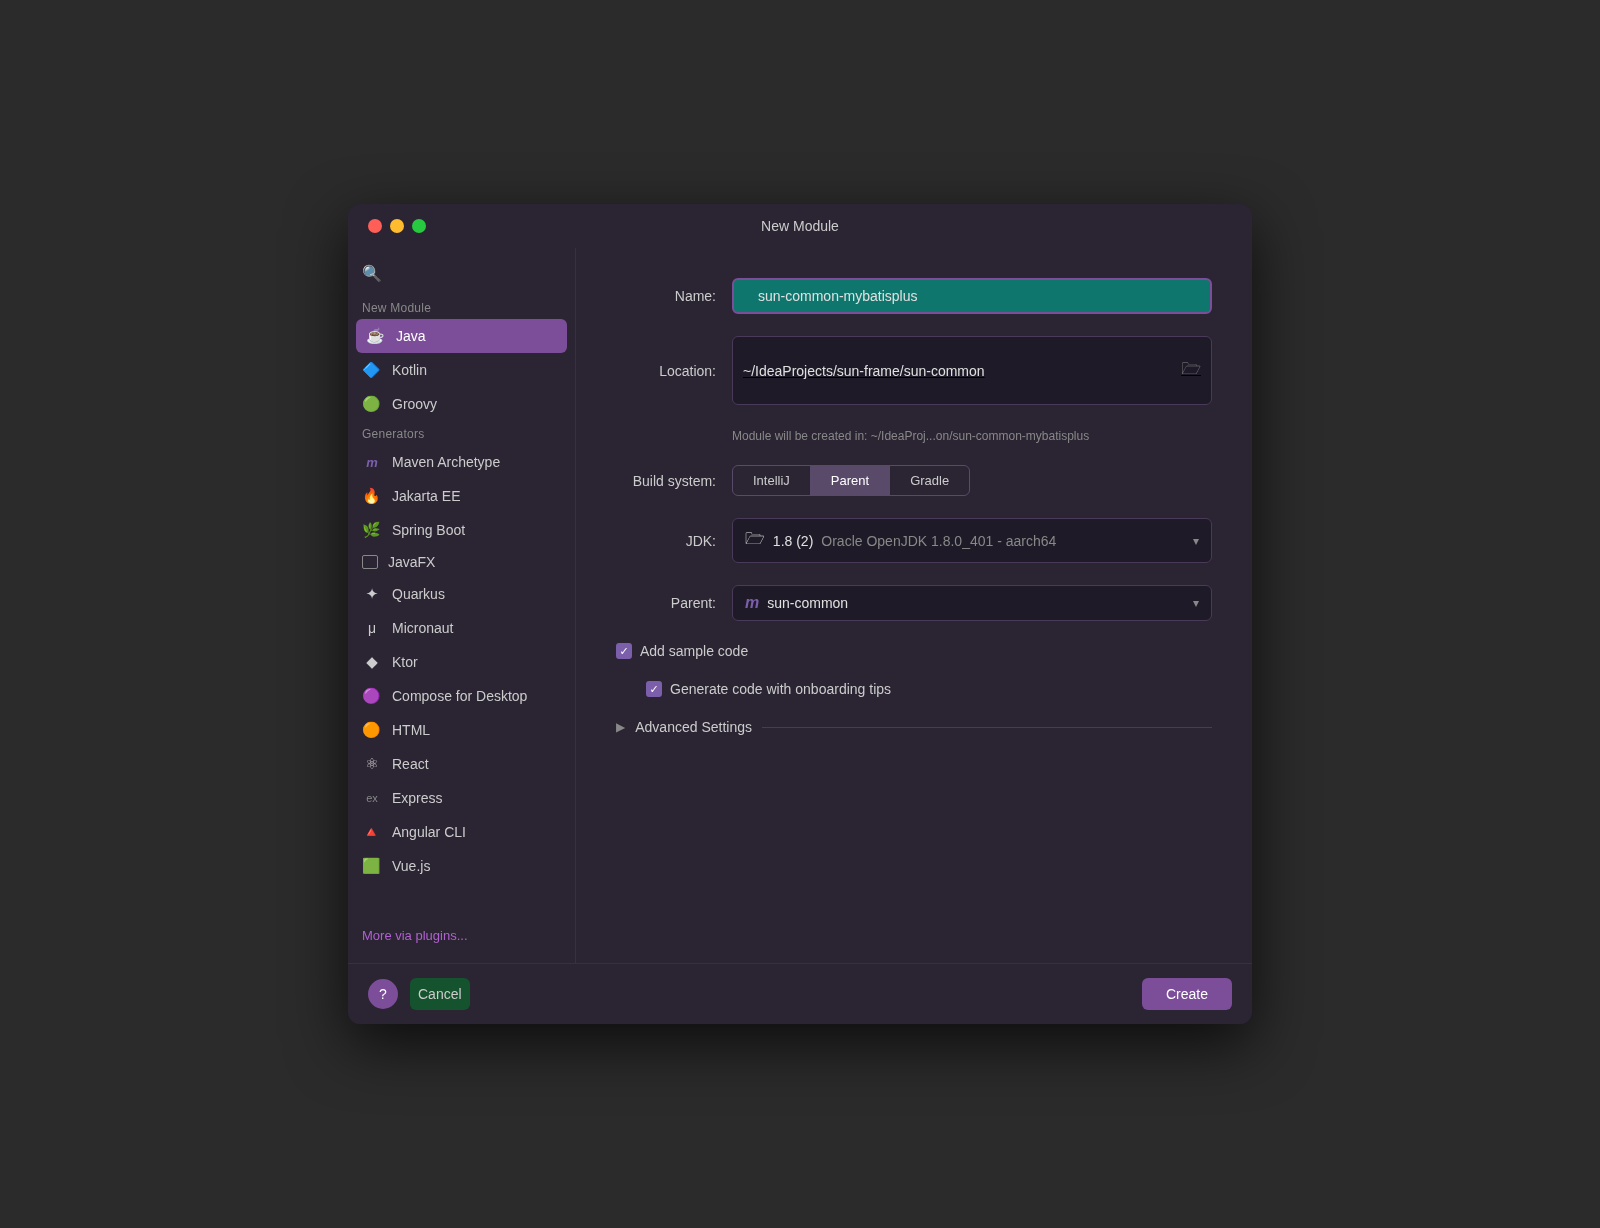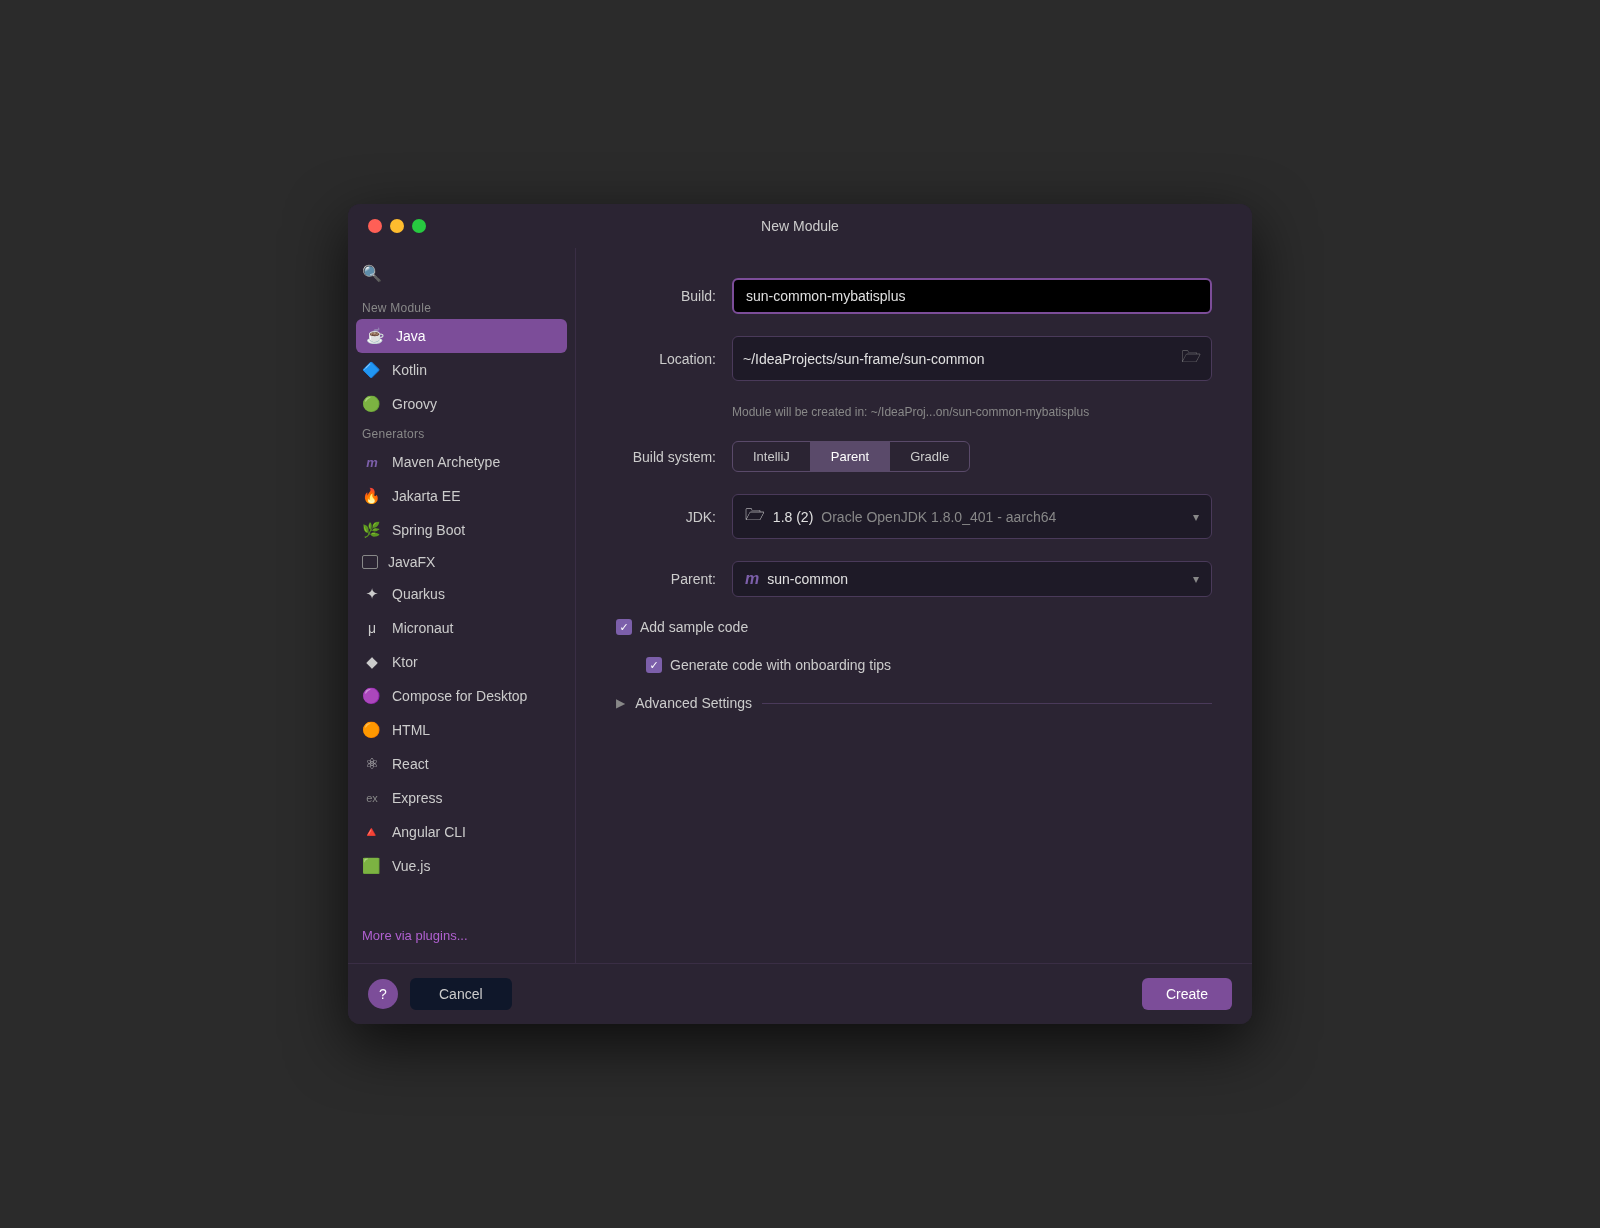--- a/index.html
+++ b/index.html
@@ -150,38 +150,39 @@
       min-width: 100px;
       text-align: right;
     }
 
     .form-control {
       flex: 1;
     }
 
     .text-input {
       width: 100%;
-      background: #000000;
+      background: #0f766e;
       border: 2px solid #7c4d99;
       border-radius: 6px;
       color: #e0e0e0;
       font-size: 14px;
-      padding: 8px 12px;
+      padding: 8px 24px;
       outline: none;
     }
 
     .location-wrap {
       display: flex;
       align-items: center;
       gap: 6px;
       width: 100%;
       background: #1e1a27;
       border: 1px solid #4a3a5a;
       border-radius: 6px;
-      padding: 8px 10px;
+      padding: 20px 10px;
+      text-decoration: underline;
     }
 
     .location-input {
       flex: 1;
       background: transparent;
       border: none;
       outline: none;
       color: #e0e0e0;
       font-size: 14px;
     }
@@ -383,26 +384,26 @@
       border: none;
       color: white;
       font-size: 14px;
       cursor: pointer;
       display: flex;
       align-items: center;
       justify-content: center;
     }
 
     .cancel-btn {
-      background: #0f172a;
+      background: #14532d;
       border: none;
       border-radius: 6px;
       color: #ccc;
       font-size: 14px;
-      padding: 8px 29px;
+      padding: 8px 8px;
       cursor: pointer;
     }
 
     .create-btn {
       background: #7c4d99;
       border: none;
       border-radius: 6px;
       color: #fff;
       font-size: 14px;
       padding: 8px 24px;
@@ -511,21 +512,21 @@
         <span class="item-icon">🟩</span>
         <span>Vue.js</span>
       </div>
 
       <div class="more-plugins">More via plugins...</div>
     </div>
 
     <div class="right-panel">
 
       <div class="form-row">
-        <span class="form-label">Build:</span>
+        <span class="form-label">Name:</span>
         <div class="form-control">
           <input class="text-input" type="text" value="sun-common-mybatisplus" style="">
         </div>
       </div>
 
       <div style="display:flex; flex-direction:column; gap:8px;">
         <div class="form-row">
           <span class="form-label">Location:</span>
           <div class="form-control">
             <div class="location-wrap">

